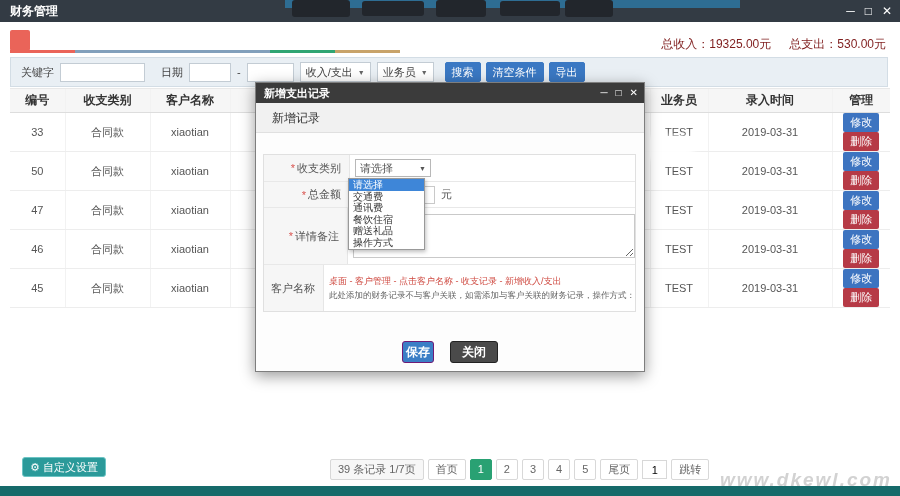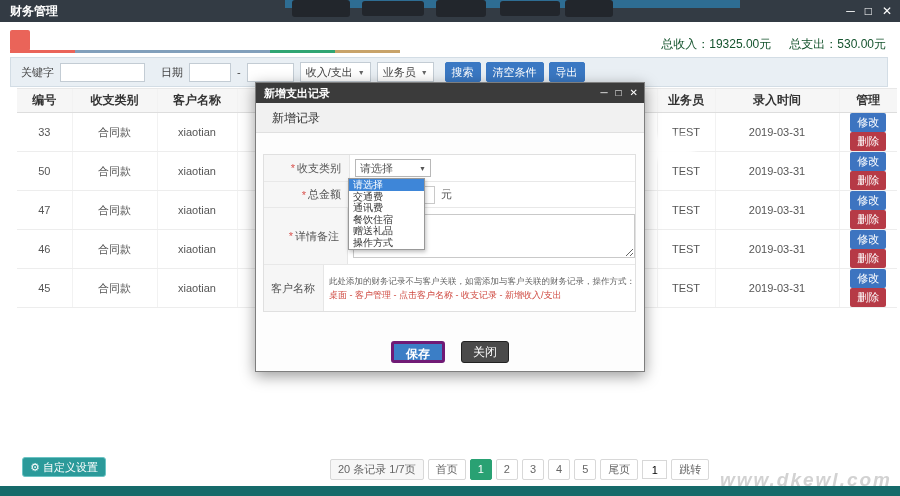--- a/index.html
+++ b/index.html
@@ -15,21 +15,21 @@
   
   .artifact-strip { position:absolute; top:0; left:285px; width:455px; height:8px; background:#2e6d93; z-index:5; }
   .blob { position:absolute; background:#22262c; border-radius:3px; z-index:6; }
   .b1 { left:292px; top:0; width:58px; height:17px; }
   .b2 { left:362px; top:1px; width:62px; height:15px; }
   .b3 { left:436px; top:0; width:50px; height:17px; }
   .b4 { left:500px; top:1px; width:60px; height:15px; }
   .b5 { left:565px; top:0; width:48px; height:17px; }
 
   
-  .totals { position:absolute; top:36px; right:14px; font-size:12px; color:#14532d; z-index:2; }
+  .totals { position:absolute; top:36px; right:14px; font-size:12px; color:#7f1d1d; z-index:2; }
   .totals .grp2 { margin-left:18px; }
   .tab-icon { position:absolute; left:10px; top:30px; width:20px; height:21px; background:#ea6459; border-radius:2px; z-index:2; }
   .seg { position:absolute; top:50px; height:3px; z-index:1; }
   .seg1 { left:10px; width:65px; background:#ea6459; }
   .seg2 { left:75px; width:195px; background:#82a0bc; }
   .seg3 { left:270px; width:65px; background:#2fa573; }
   .seg4 { left:335px; width:65px; background:#c8a36a; }
 
   
   .filterbar { position:absolute; left:10px; top:57px; width:878px; height:30px; background:#e9eff4; border:1px solid #d3dde5; display:flex; align-items:center; font-size:11px; color:#444; padding-left:10px; gap:6px; z-index:2; }
@@ -37,21 +37,21 @@
   .ipt.kw { width:85px; }
   .ipt.d1 { width:42px; }
   .ipt.d2 { width:47px; }
   .lbl-date { margin-left:10px; }
   .sel { height:20px; border:1px solid #c3ccd4; background:#fff; display:flex; align-items:center; padding:0 5px; gap:5px; cursor:pointer; }
   .sel .caret { font-size:7px; color:#666; }
   .btn-blue { background:#3a78c3; color:#fff; border:1px solid #3a78c3; height:20px; padding:0 6px; font-size:11px; border-radius:2px; display:flex; align-items:center; cursor:pointer; }
   .btn-group { display:flex; gap:5px; margin-left:5px; }
 
   
-  .datatable { position:absolute; left:17px; top:88px; width:880px; border-collapse:collapse; table-layout:fixed; font-size:11px; color:#555; text-align:center; z-index:1; }
+  .datatable { position:absolute; left:10px; top:88px; width:880px; border-collapse:collapse; table-layout:fixed; font-size:11px; color:#555; text-align:center; z-index:1; }
   .datatable th { height:24px; background:#f6f6f6; font-size:12px; color:#333; font-weight:bold; border-bottom:1px solid #dddddd; border-top:1px solid #e8e8e8; }
   .datatable td { height:23px; background:#fff; border-bottom:1px solid #ededed; }
   .datatable th + th, .datatable td + td { border-left:1px solid #f2f2f2; }
   .mini-btn { display:inline-block; padding:2px 7px; border-radius:2px; color:#fff; font-size:11px; margin:0 2px; cursor:pointer; }
   .mini-btn.edit { background:#3d74c0; }
   .mini-btn.del  { background:#b63a46; }
 
   .smudge { position:absolute; left:595px; top:136px; width:100px; height:24px; background:#ffffff; border-radius:12px; filter:blur(3px); opacity:.95; z-index:3; }
 
   
@@ -78,22 +78,22 @@
   .remark-ta { width:282px; height:44px; border:1px solid #c9c9c9; font-size:11px; margin:5px 0; resize:both; font-family:"Liberation Sans",sans-serif; }
   .note-line { white-space:nowrap; line-height:14px; }
   .note1 { font-size:8.5px; color:#666; }
   .note2 { font-size:9px; color:#cf4a41; }
 
   .dropdown { position:absolute; left:92px; top:45px; width:77px; background:#fff; border:1px solid #999; box-shadow:1px 2px 4px rgba(0,0,0,.25); z-index:30; }
   .dropdown .opt { height:11.6px; line-height:11.6px; font-size:10px; padding:0 4px; color:#333; overflow:hidden; cursor:pointer; }
   .dropdown .opt.active { background:#3e86d8; color:#fff; }
 
   .modal-actions { position:absolute; left:0; right:0; top:208px; display:flex; justify-content:center; gap:16px; }
-  .btn-save  { background:#3b7ec6; color:#fff; width:54px; height:22px; line-height:20px; text-align:center; border-radius:3px; font-weight:bold; font-size:12px; border:3px solid #701a75; cursor:pointer; }
-  .btn-close { background:#4a4a4a; color:#fff; width:48px; height:22px; line-height:20px; text-align:center; border-radius:3px; font-weight:normal; font-size:12px; border:1px solid #222; cursor:pointer; }
+  .btn-save  { background:#3b7ec6; color:#fff; width:32px; height:22px; line-height:20px; text-align:center; border-radius:3px; font-weight:bold; font-size:12px; border:1px solid #701a75; cursor:pointer; }
+  .btn-close { background:#4a4a4a; color:#fff; width:48px; height:22px; line-height:20px; text-align:center; border-radius:3px; font-weight:bold; font-size:12px; border:1px solid #222; cursor:pointer; }
 
   
   .pagination { position:absolute; left:330px; top:459px; display:flex; gap:4px; align-items:center; font-size:11px; color:#666; z-index:2; }
   .pg { height:21px; line-height:19px; border:1px solid #d8d8d8; background:#fff; padding:0 7px; border-radius:2px; cursor:pointer; }
   .pg.info { background:#f7f7f7; cursor:default; }
   .pg.active { background:#29a173; border-color:#29a173; color:#fff; }
   .pg-input { width:25px; height:19px; border:1px solid #d8d8d8; text-align:center; font-size:11px; }
 
   .settings-btn { position:absolute; left:22px; top:457px; height:20px; background:#2b9a9a; border:1px solid #6cc4c4; border-radius:3px; color:#fff; font-size:11px; display:flex; align-items:center; gap:3px; padding:0 7px; z-index:2; cursor:pointer; }
   .gear { font-size:11px; }
@@ -265,22 +265,22 @@
             <span class="req">*</span>
             <span>详情备注</span>
           </div>
           <div class="form-content">
             <textarea class="remark-ta" style=""></textarea>
           </div>
         </div>
         <div class="form-row r4">
           <div class="form-label">客户名称</div>
           <div class="form-content col">
+            <div class="note-line note2">桌面 - 客户管理 - 点击客户名称 - 收支记录 - 新增收入/支出</div>
             <div class="note-line note1">此处添加的财务记录不与客户关联，如需添加与客户关联的财务记录，操作方式：</div>
-            <div class="note-line note2">桌面 - 客户管理 - 点击客户名称 - 收支记录 - 新增收入/支出</div>
           </div>
         </div>
       </div>
 
       <div class="dropdown">
         <div class="opt active">请选择</div>
         <div class="opt">交通费</div>
         <div class="opt">通讯费</div>
         <div class="opt">餐饮住宿</div>
         <div class="opt">赠送礼品</div>
@@ -288,21 +288,21 @@
       </div>
 
       <div class="modal-actions">
         <div class="btn-save">保存</div>
         <div class="btn-close">关闭</div>
       </div>
     </div>
   </div>
 
   <div class="pagination">
-    <span class="pg info">20 条记录 1/7页</span>
+    <span class="pg info">39 条记录 1/7页</span>
     <span class="pg">首页</span>
     <span class="pg active">1</span>
     <span class="pg">2</span>
     <span class="pg">3</span>
     <span class="pg">4</span>
     <span class="pg">5</span>
     <span class="pg">尾页</span>
     <input class="pg-input" value="1" style="">
     <span class="pg">跳转</span>
   </div>

